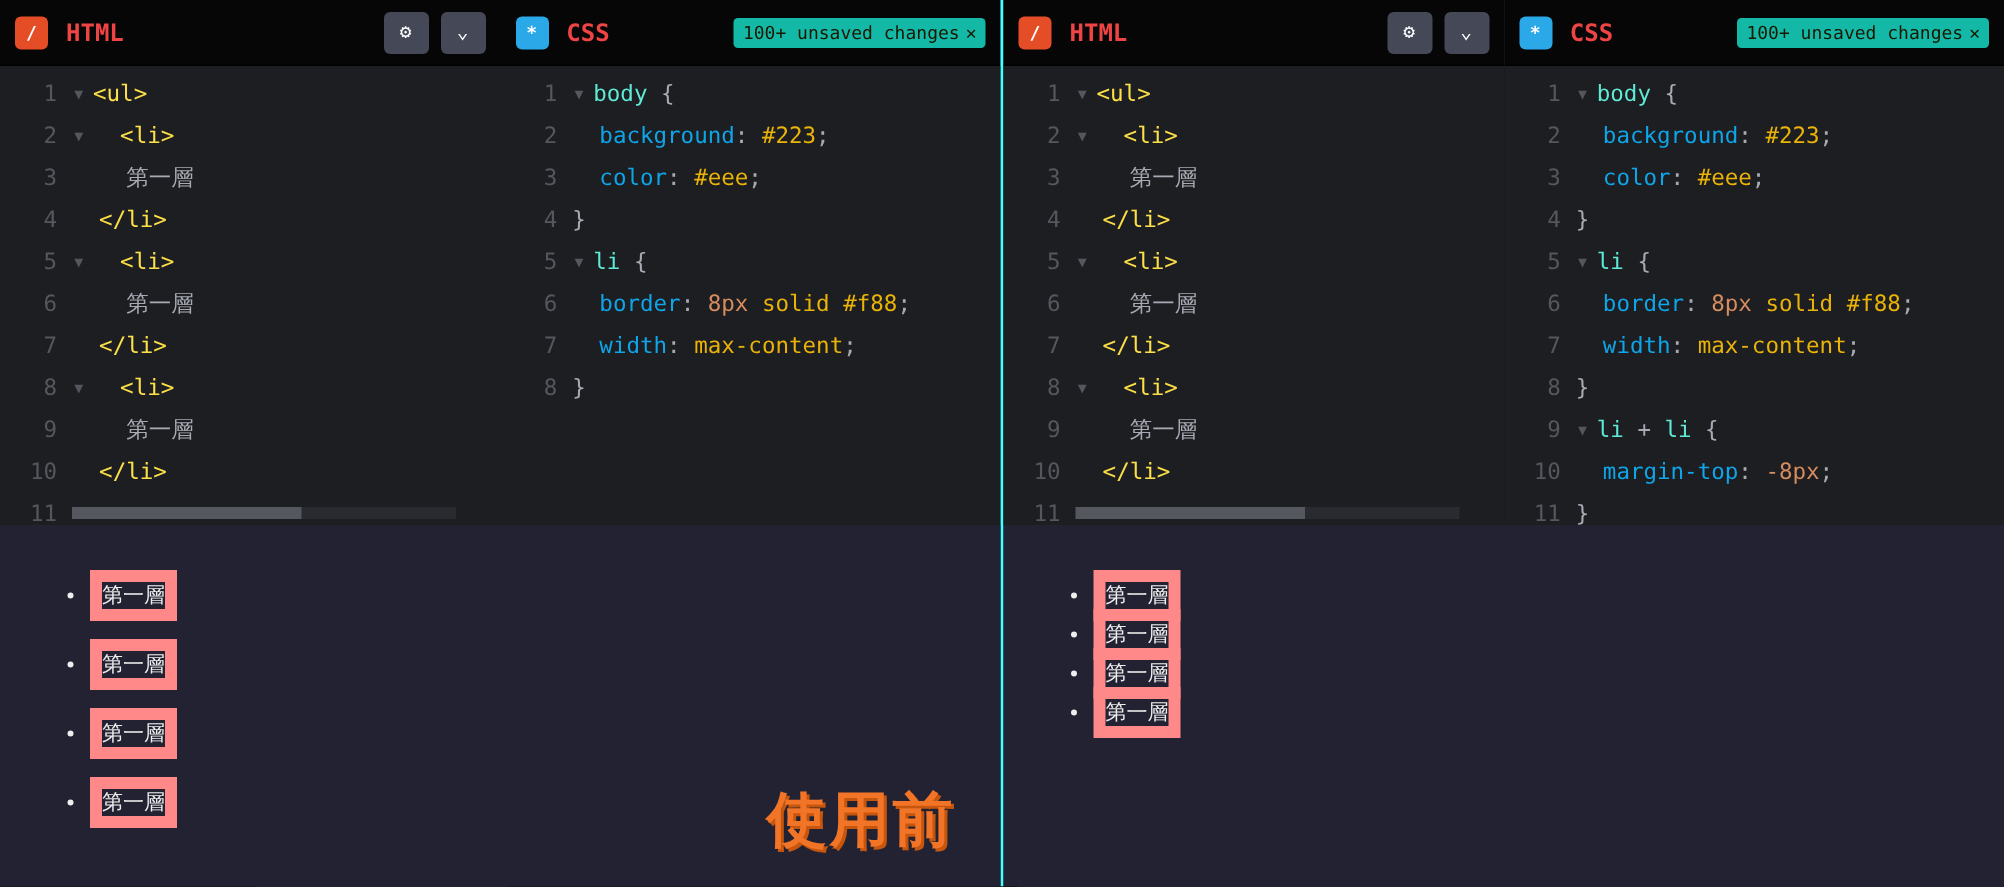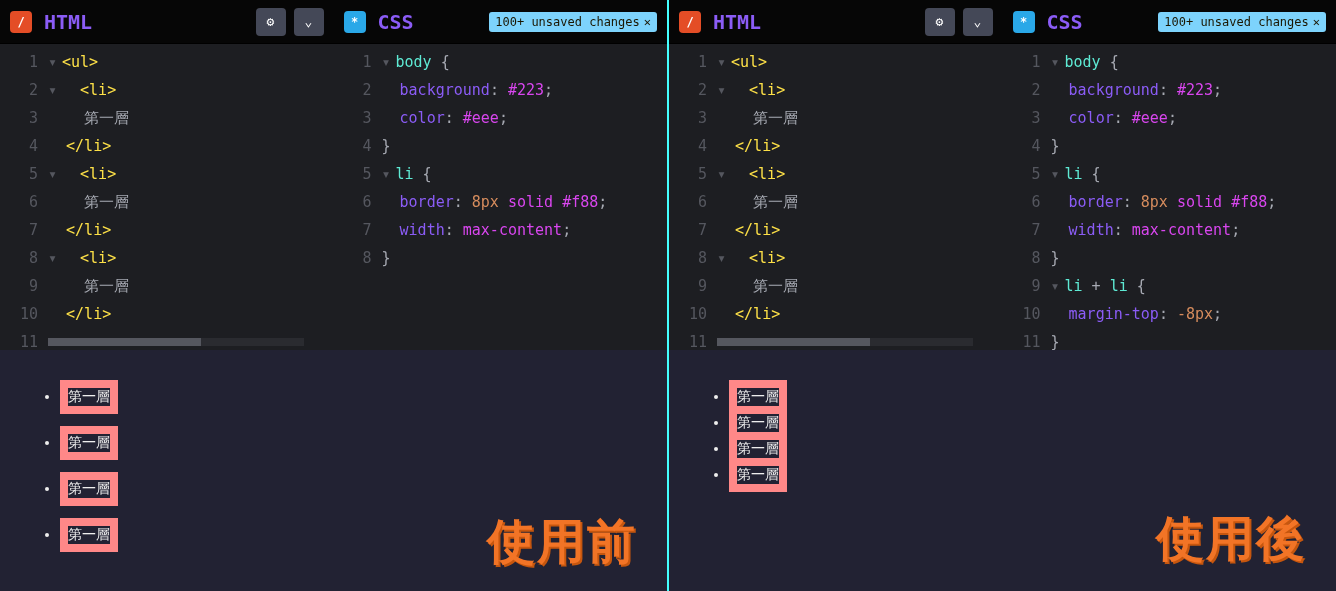--- a/index.html
+++ b/index.html
@@ -6,43 +6,43 @@
 body{background:#111;font-family:Menlo,Consolas,monospace;color:#eee;width:1336px;height:591px;overflow:hidden}
 .wrap{display:flex;height:100%}
 .panel{flex:1;display:flex;flex-direction:column;height:100%}
 .divider{width:2px;background:#4ff}
 .top{height:350px;display:flex;background:#1d1e22}
 .col{flex:1;display:flex;flex-direction:column;overflow:hidden}
 .hdr{height:44px;background:#060606;display:flex;align-items:center;padding:0 10px;gap:8px;border-bottom:1px solid #000}
 .badge{width:22px;height:22px;display:flex;align-items:center;justify-content:center;border-radius:4px;font-size:12px;font-weight:bold}
 .badge-html{background:#e44d26;color:#fff}
 .badge-css{background:#2aa8e8;color:#fff}
-.hdr-title{font-size:20px;font-weight:600;color:#8b5cf6;margin-left:4px}
+.hdr-title{font-size:16px;font-weight:600;color:#ef4444;margin-left:4px}
 .spacer{flex:1}
 .btn{background:#444857;color:#fff;width:30px;height:28px;border-radius:4px;display:flex;align-items:center;justify-content:center;font-size:13px;cursor:pointer}
-.unsaved{background:#7dd3fc;color:#1b1600;font-size:12px;padding:3px 6px;border-radius:3px;display:flex;align-items:center;gap:4px}
+.unsaved{background:#14b8a6;color:#1b1600;font-size:12px;padding:3px 6px;border-radius:3px;display:flex;align-items:center;gap:4px}
 .unsaved .x{font-weight:bold;cursor:pointer}
 .editor{flex:1;display:flex;background:#1d1e22;font-size:15px;line-height:28px;overflow:hidden;position:relative}
 .gutter{width:48px;background:#1d1e22;color:#55575f;text-align:right;padding:4px 10px 0 0;user-select:none}
 .code{flex:1;padding:4px 0 0 0;white-space:pre;color:#a7aab3;overflow:hidden}
 .fold{color:#55575f;display:inline-block;width:12px;margin-right:2px}
 .t{color:#fde047}
 .b{color:#a7aab3}
-.p{color:#8b5cf6}
-.v{color:#d946ef}
+.p{color:#0ea5e9}
+.v{color:#eab308}
 .n{color:#d68c5d}
 .s{color:#5eead4}
 .scroll{position:absolute;bottom:4px;left:48px;right:30px;height:8px;background:#2a2b30}
 .scroll-thumb{height:100%;background:#55575f;width:60%}
 .output{flex:1;background:#223;position:relative;padding:30px 40px}
 ul.demo{list-style:disc;padding-left:20px;color:#eee;font-size:14px}
 ul.demo li{border:8px solid #f88;width:max-content;margin-bottom:12px}
 ul.demo.collapsed li{margin-bottom:0}
 ul.demo.collapsed li+li{margin-top:-8px}
-.demo-label{position:absolute;right:30px;bottom:20px;font-size:48px;font-weight:900;color:#e8752e;text-shadow:2px 2px 0 #c05a18;letter-spacing:2px;filter:contrast(1.1)}
+.demo-label{position:absolute;right:30px;bottom:20px;font-size:40px;font-weight:900;color:#e8752e;text-shadow:2px 2px 0 #c05a18;letter-spacing:2px;filter:contrast(1.1)}
 </style>
 </head>
 <body>
 
 <div class="wrap">
 
   <div class="panel">
     <div class="top">
 
       <div class="col">
@@ -209,16 +209,15 @@
         </div>
       </div>
     </div>
     <div class="output">
       <ul class="demo collapsed">
         <li>第一層</li>
         <li>第一層</li>
         <li>第一層</li>
         <li>第一層</li>
       </ul>
-      <div class="demo-label">使用後</div>
     </div>
   </div>
 </div>
 
 </body></html>

